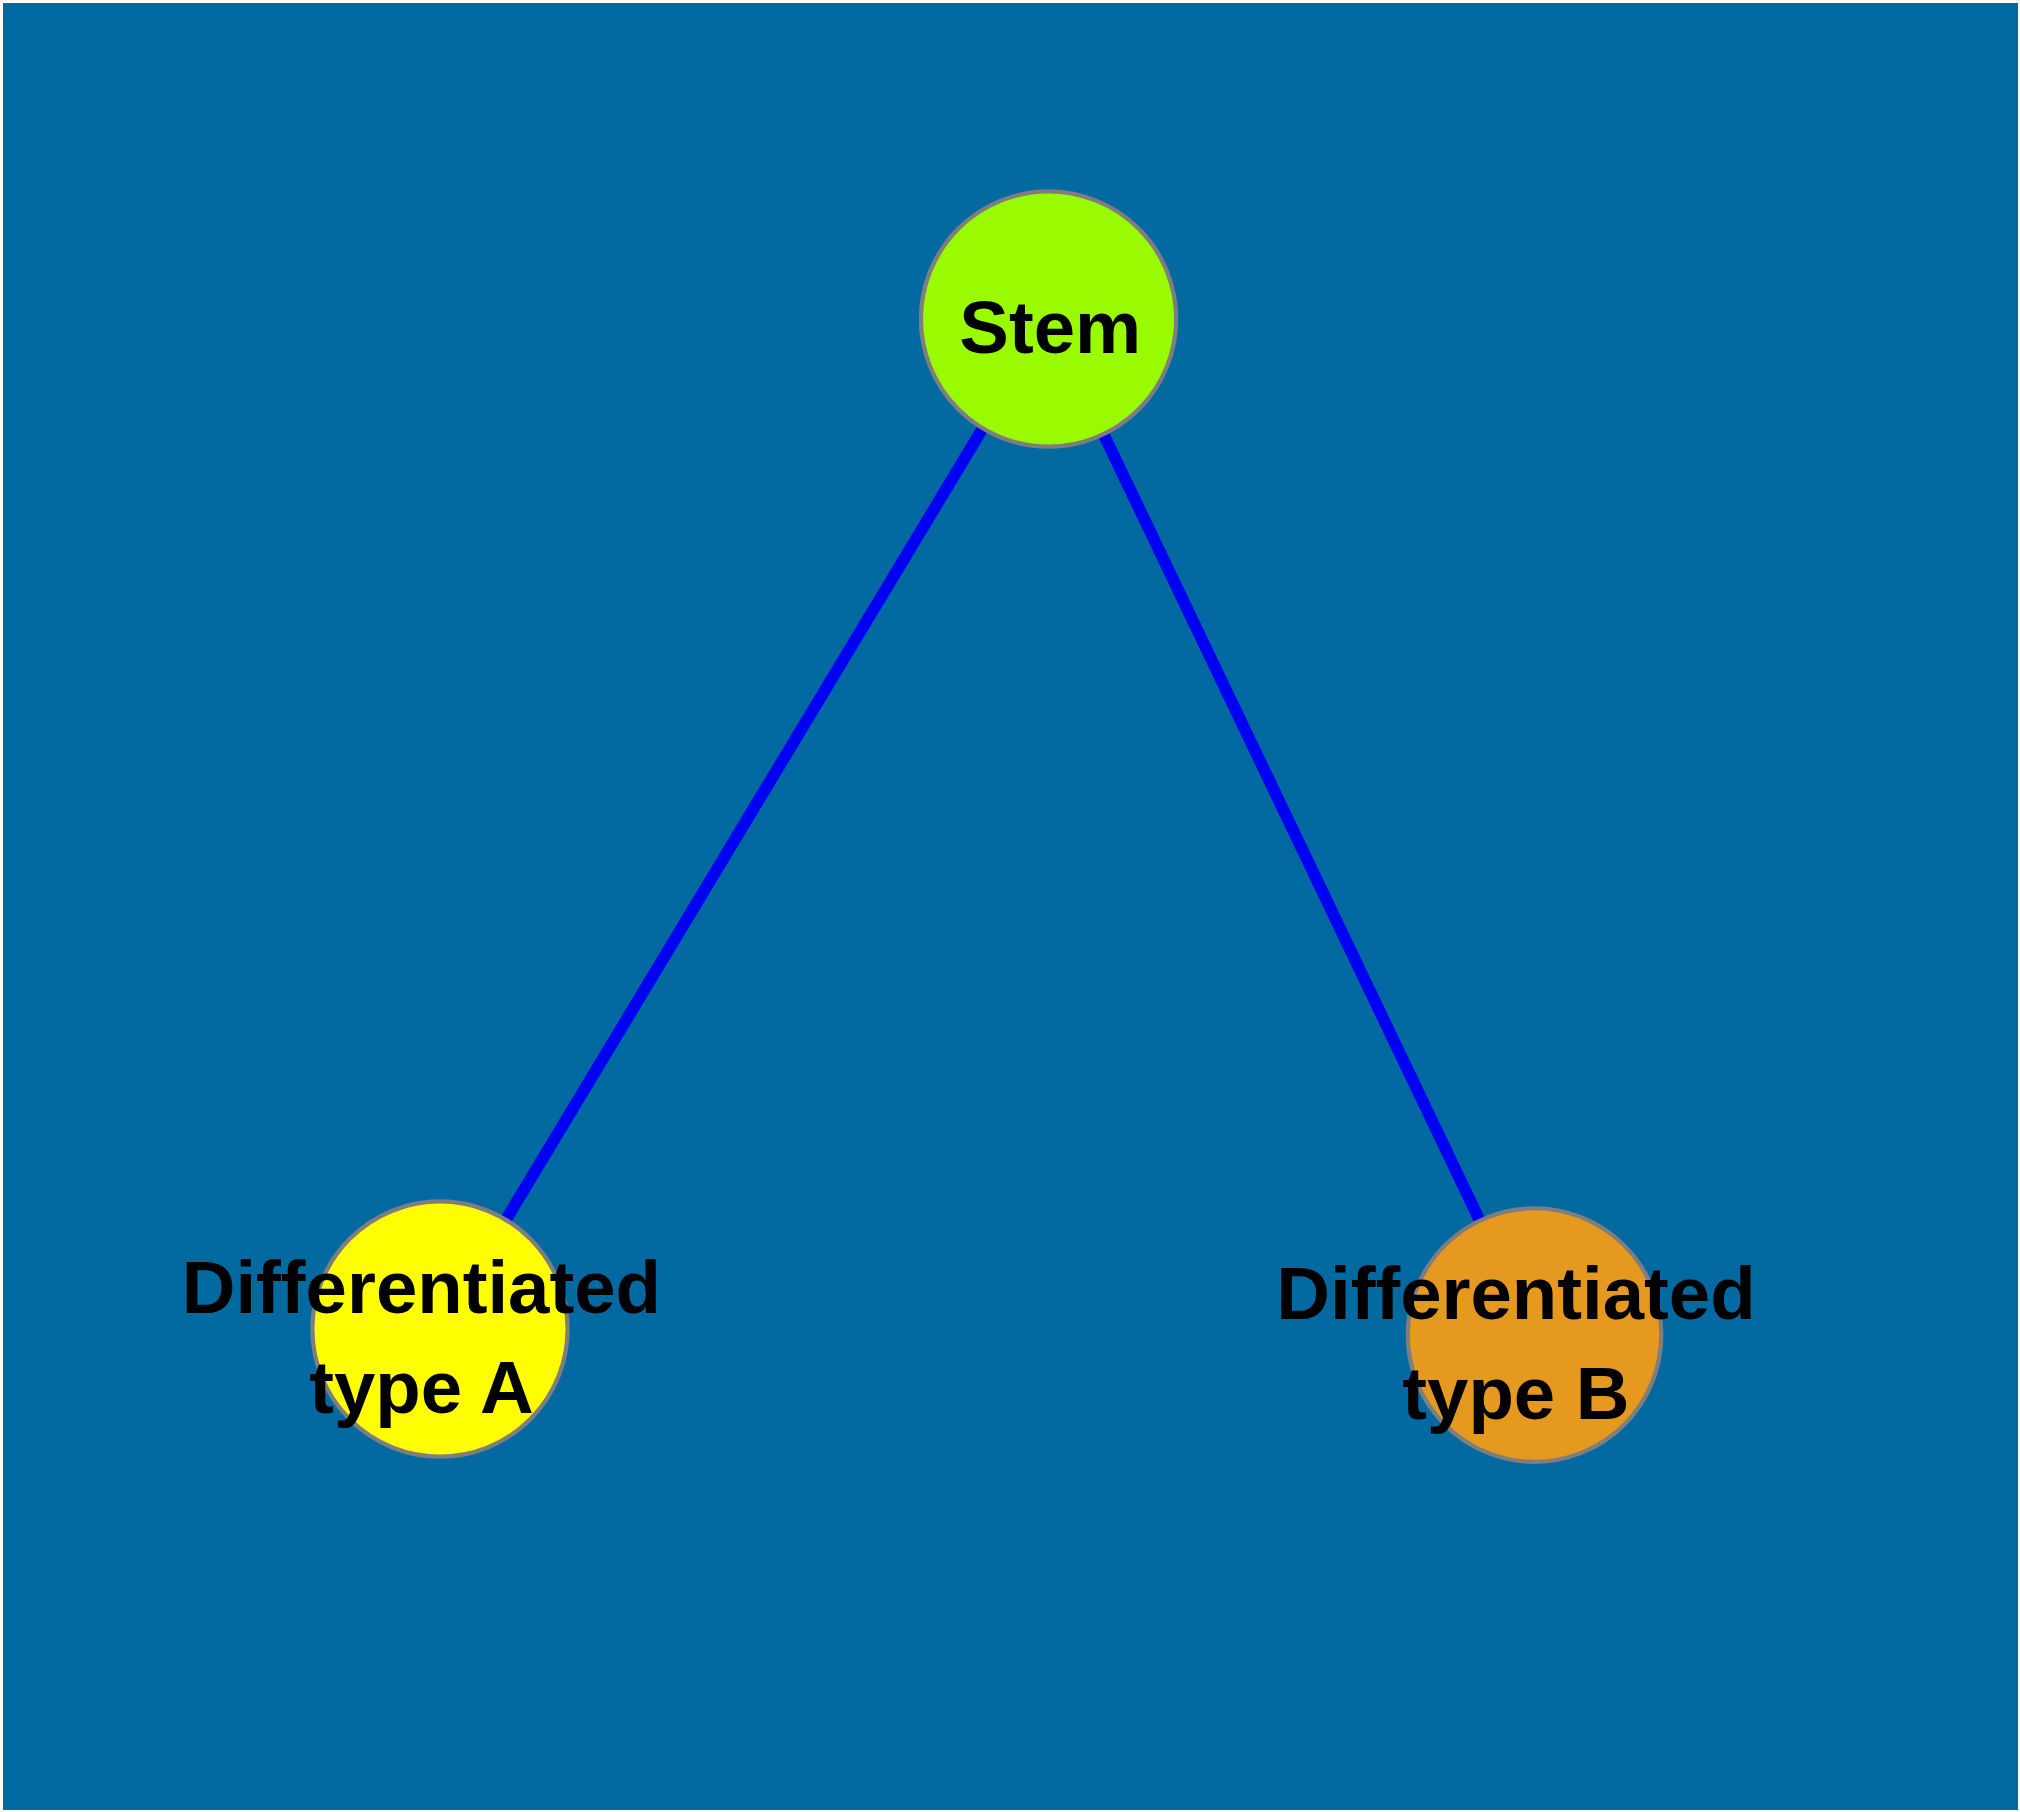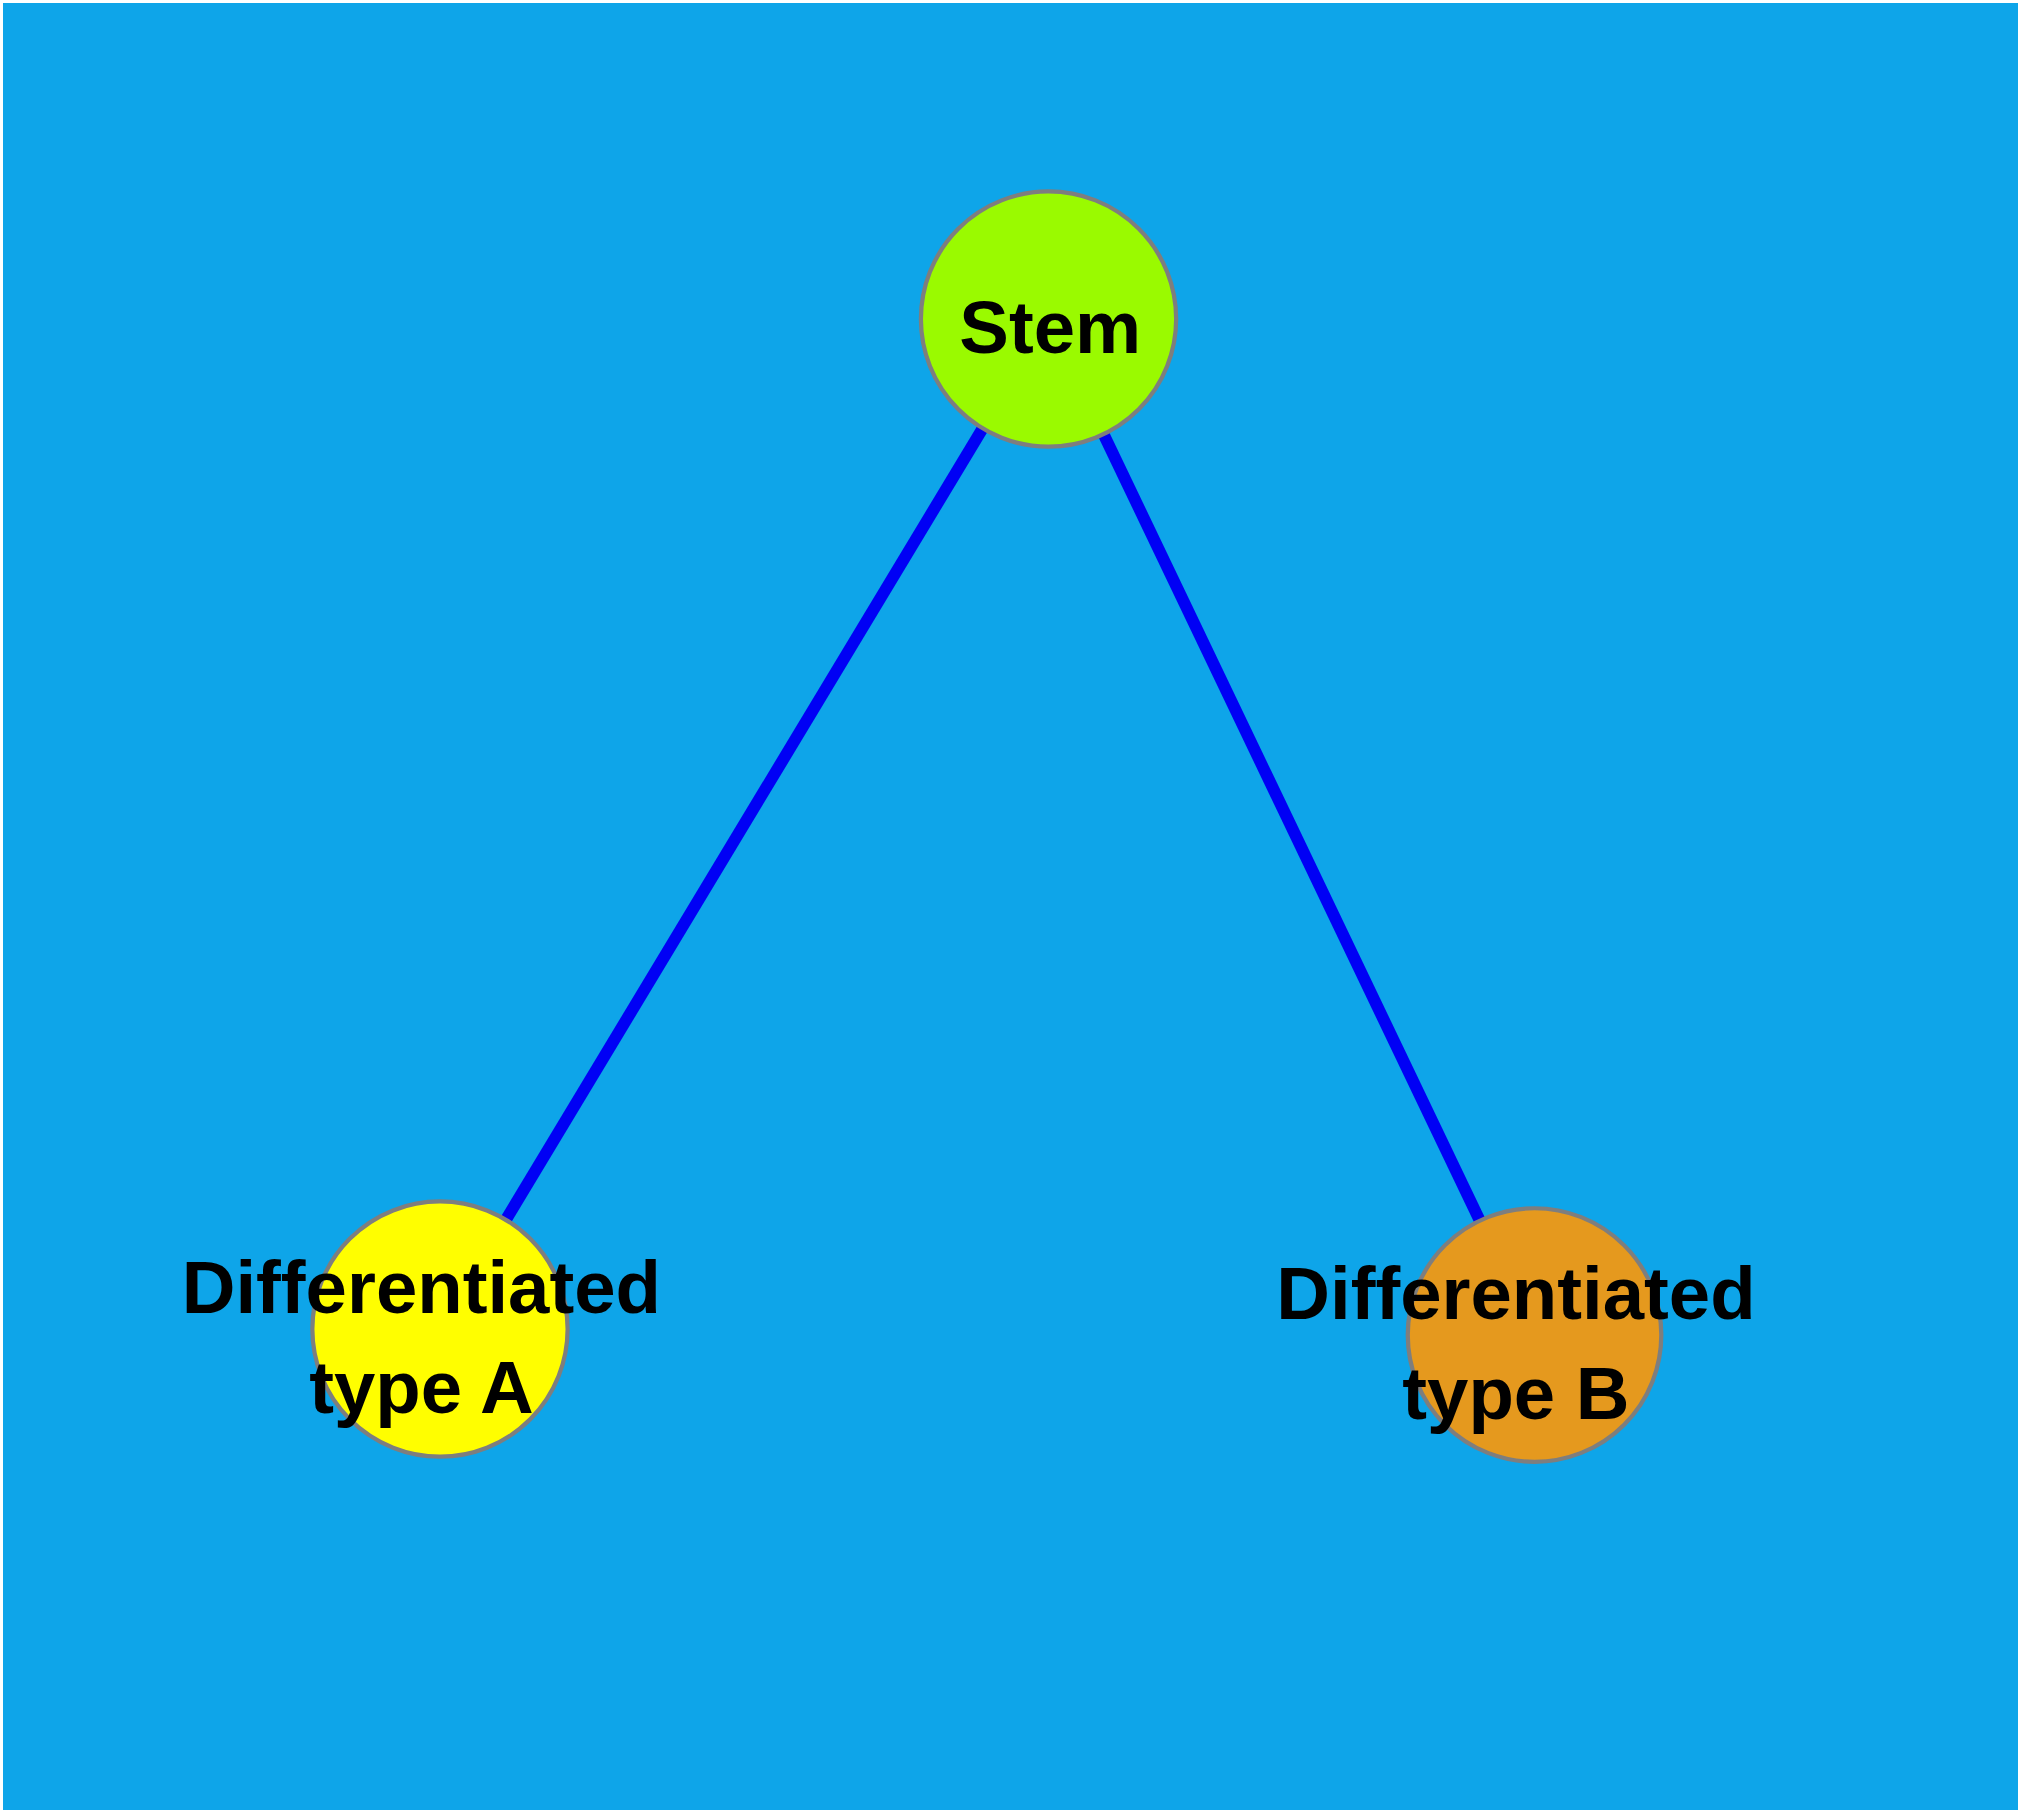--- a/index.html
+++ b/index.html
@@ -23,21 +23,21 @@
   }
   svg.diagram text {
     font-family: "Liberation Sans", "DejaVu Sans", sans-serif;
     font-weight: 700;
     text-anchor: middle;
   }
 </style>
 </head>
 <body style="background: rgb(255, 255, 255);">
 
-<div class="page" style="background: #0ea5e9; text-align: center;">
+<div class="page" style="background: #0369a1; text-align: center;">
   <svg class="diagram" xmlns="http://www.w3.org/2000/svg" viewBox="0 0 2384 2132">
       <line x1="1237" y1="371" x2="517" y2="1566" stroke="#0000F5" stroke-width="14"></line>
       <line x1="1237" y1="371" x2="1812" y2="1573" stroke="#0000F5" stroke-width="14"></line>
       <circle cx="1237" cy="371" r="151" fill="#9AFA00" stroke="#7E7E7E" stroke-width="5"></circle>
       <circle cx="517" cy="1566" r="151" fill="#FFFE00" stroke="#7E7E7E" stroke-width="5"></circle>
       <circle cx="1812" cy="1573" r="150" fill="#E5991E" stroke="#7E7E7E" stroke-width="5"></circle>
       <text fill="#000000" font-size="88"><tspan x="1239" y="411">Stem</tspan></text>
       <text fill="#000000" font-size="88"><tspan x="495" y="1547">Differentiated</tspan><tspan x="495" y="1665">type A</tspan></text>
       <text fill="#000000" font-size="88"><tspan x="1790" y="1554">Differentiated</tspan><tspan x="1790" y="1672">type B</tspan></text>
     </svg>

